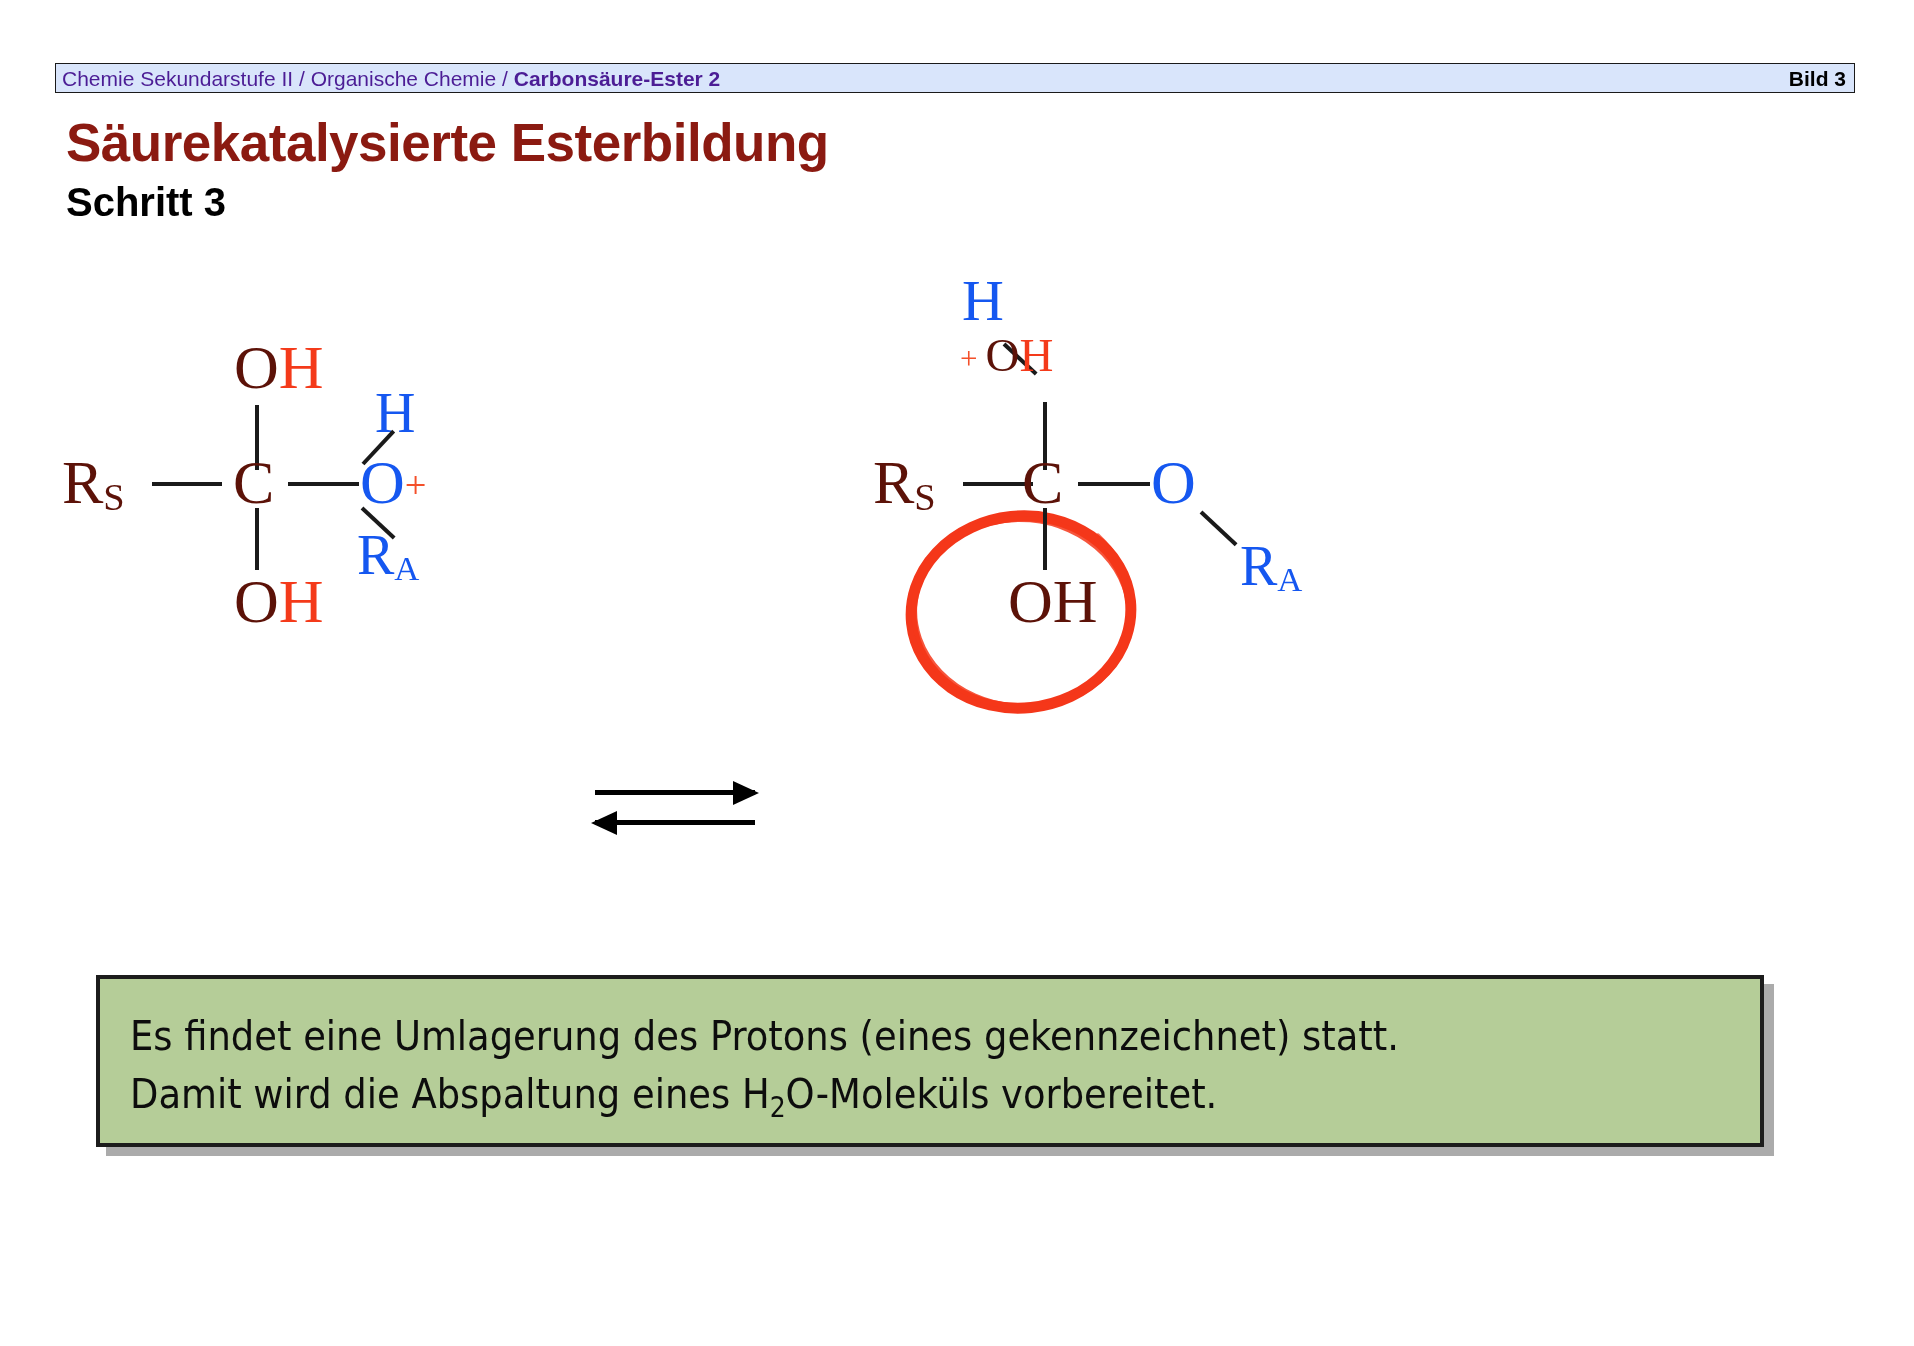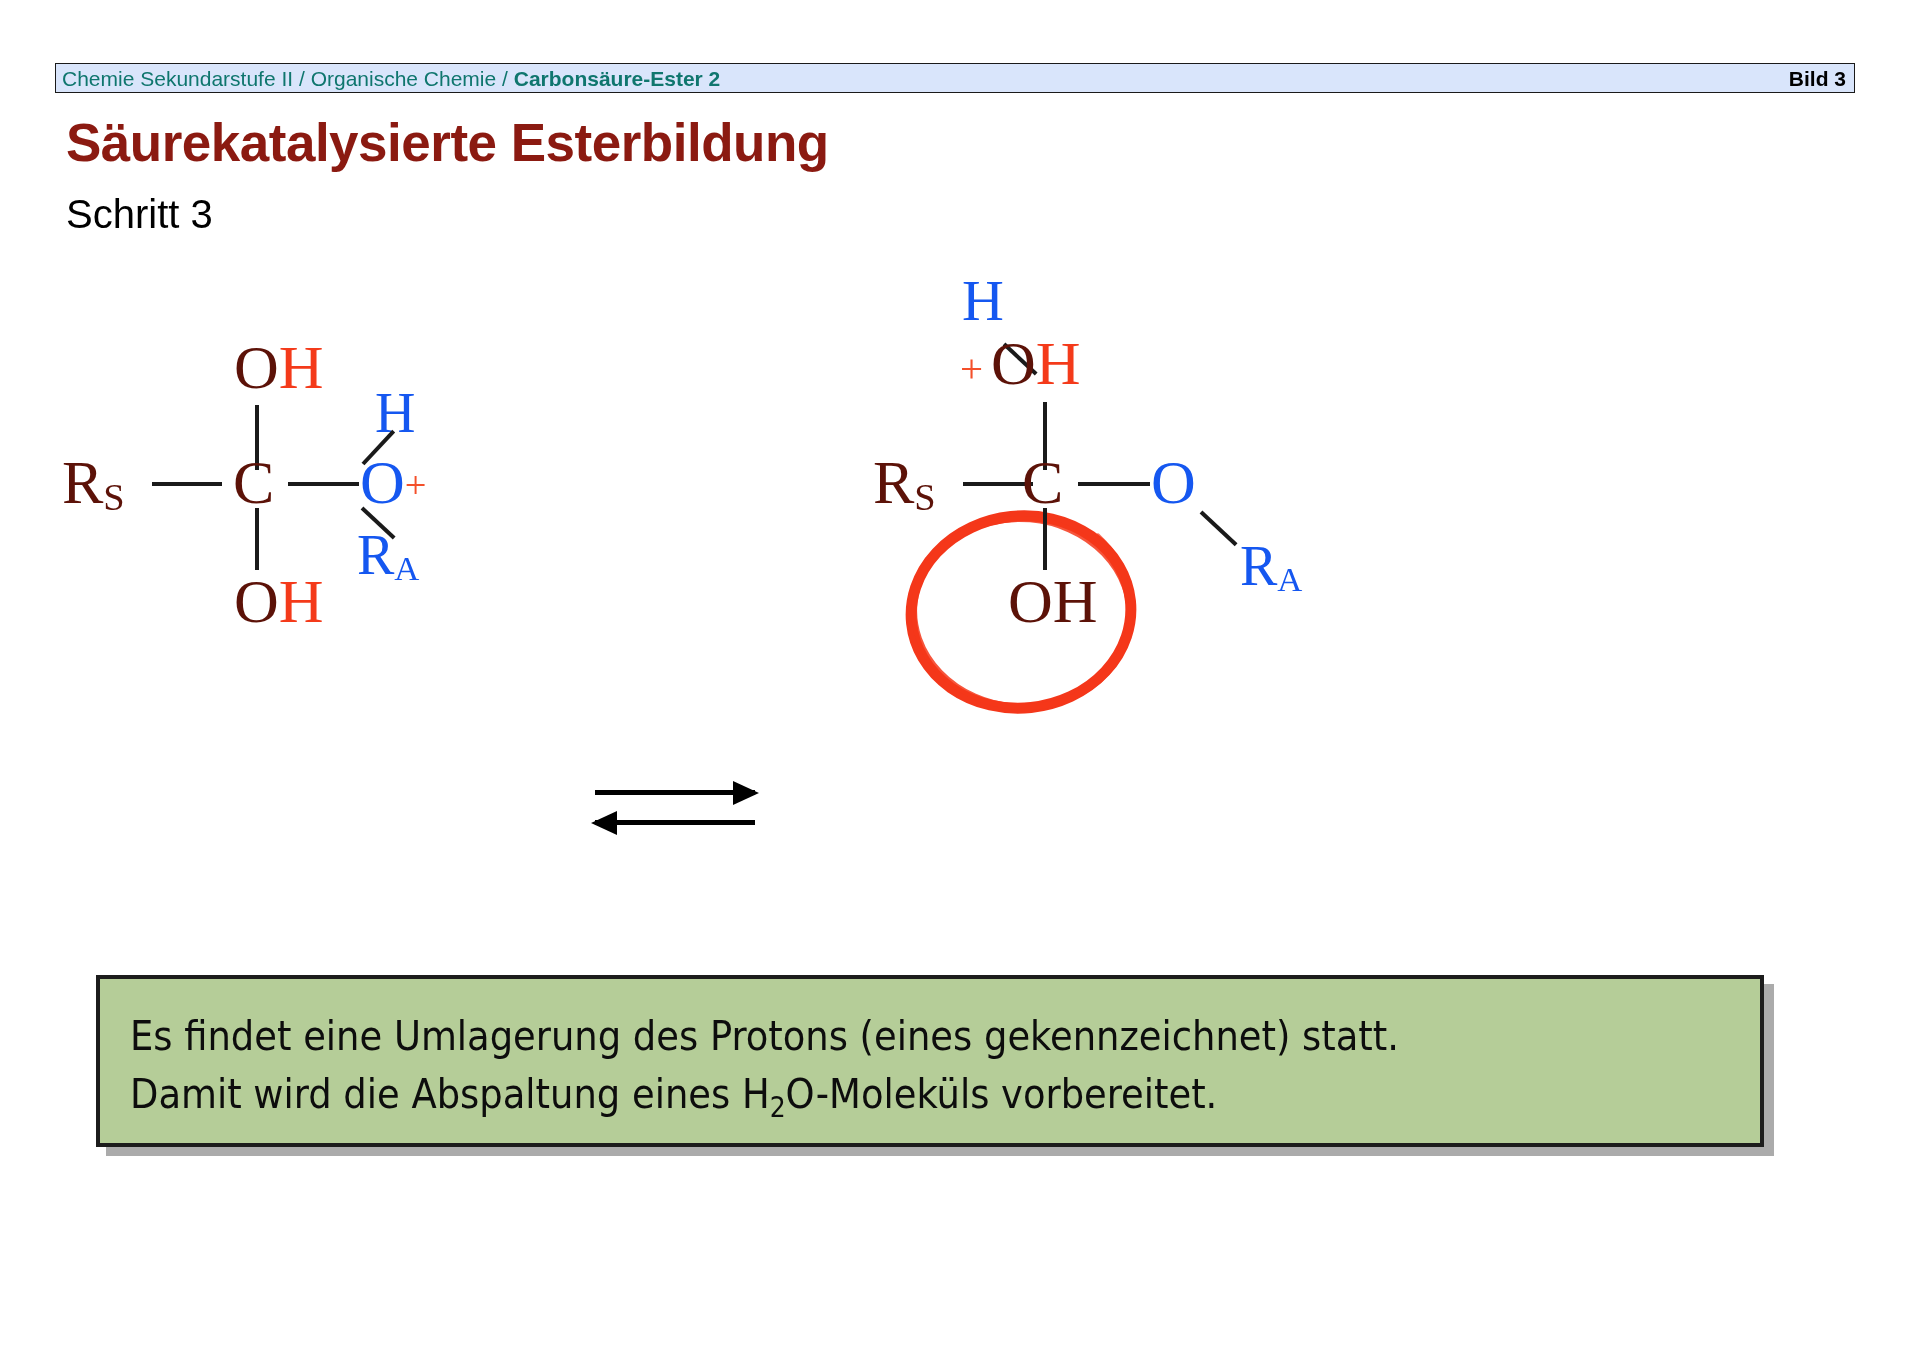--- a/index.html
+++ b/index.html
@@ -25,21 +25,21 @@
     background: #d9e5fb;
     border: 1px solid #1a1a1a;
     box-sizing: border-box;
     display: flex;
     align-items: center;
     justify-content: space-between;
     padding: 0 8px 0 6px;
   }
   #breadcrumb {
     font-size: 21px;
-    color: #0f766e;
+    color: #4c1d95;
     white-space: nowrap;
     line-height: 1;
   }
   #breadcrumb .bold {
     font-weight: bold;
   }
   #slide-number {
     font-size: 21px;
     font-weight: bold;
     color: #000;
@@ -54,23 +54,23 @@
     top: 112px;
     font-size: 53px;
     font-weight: bold;
     color: #8b1a11;
     letter-spacing: -0.5px;
     white-space: nowrap;
   }
   #page-subtitle {
     position: absolute;
     left: 66px;
-    top: 192px;
+    top: 180px;
     font-size: 40px;
-    font-weight: normal;
+    font-weight: bold;
     color: #000000;
     white-space: nowrap;
   }
 
   
   #reaction-scheme {
     position: absolute;
     left: 0px;
     top: 230px;
     width: 1914px;
@@ -239,21 +239,21 @@
     <svg id="highlight-circle" viewBox="0 0 238 208">
       <ellipse cx="119" cy="104" rx="110" ry="96" fill="none" stroke="#f4371a" stroke-width="11" stroke-linecap="round" transform="rotate(-6 119 104)"></ellipse>
       <ellipse cx="120" cy="105" rx="108" ry="94" fill="none" stroke="#f4371a" stroke-width="6" stroke-linecap="round" opacity="0.85" transform="rotate(5 120 105)"></ellipse>
       <path d="M 196 28 A 110 96 0 0 1 226 92" fill="none" stroke="#f4371a" stroke-width="5" stroke-linecap="round" opacity="0.7"></path>
     </svg>
 
     <div class="atom c-blue" style="left:962px; top:42px; font-size:58px;">H</div>
 
     <div class="bond bond-d" style="left:1004px; top:112px; width:44px; transform:rotate(43deg);"></div>
 
-    <div class="atom" style="left:960px; top:102px; font-size:62px;"><span class="c-plus" style="font-size:0.66em; position:relative; top:-0.05em;">+</span><span class="c-dark" style="margin-left:8px;">O</span><span class="c-red">H</span></div>
+    <div class="atom" style="left:960px; top:102px; font-size:47px;"><span class="c-plus" style="font-size:0.66em; position:relative; top:-0.05em;">+</span><span class="c-dark" style="margin-left:8px;">O</span><span class="c-red">H</span></div>
 
     <div class="bond bond-v" style="left:1043px; top:172px; height:68px;"></div>
 
     <div class="atom c-dark" style="left:873px; top:221px; font-size:62px;"><span>R</span><span class="sub">S</span></div>
 
     <div class="bond bond-h" style="left:963px; top:252px; width:70px;"></div>
 
     <div class="atom c-dark" style="left:1022px; top:221px; font-size:62px;">C</div>
 
     <div class="bond bond-h" style="left:1078px; top:252px; width:72px;"></div>

